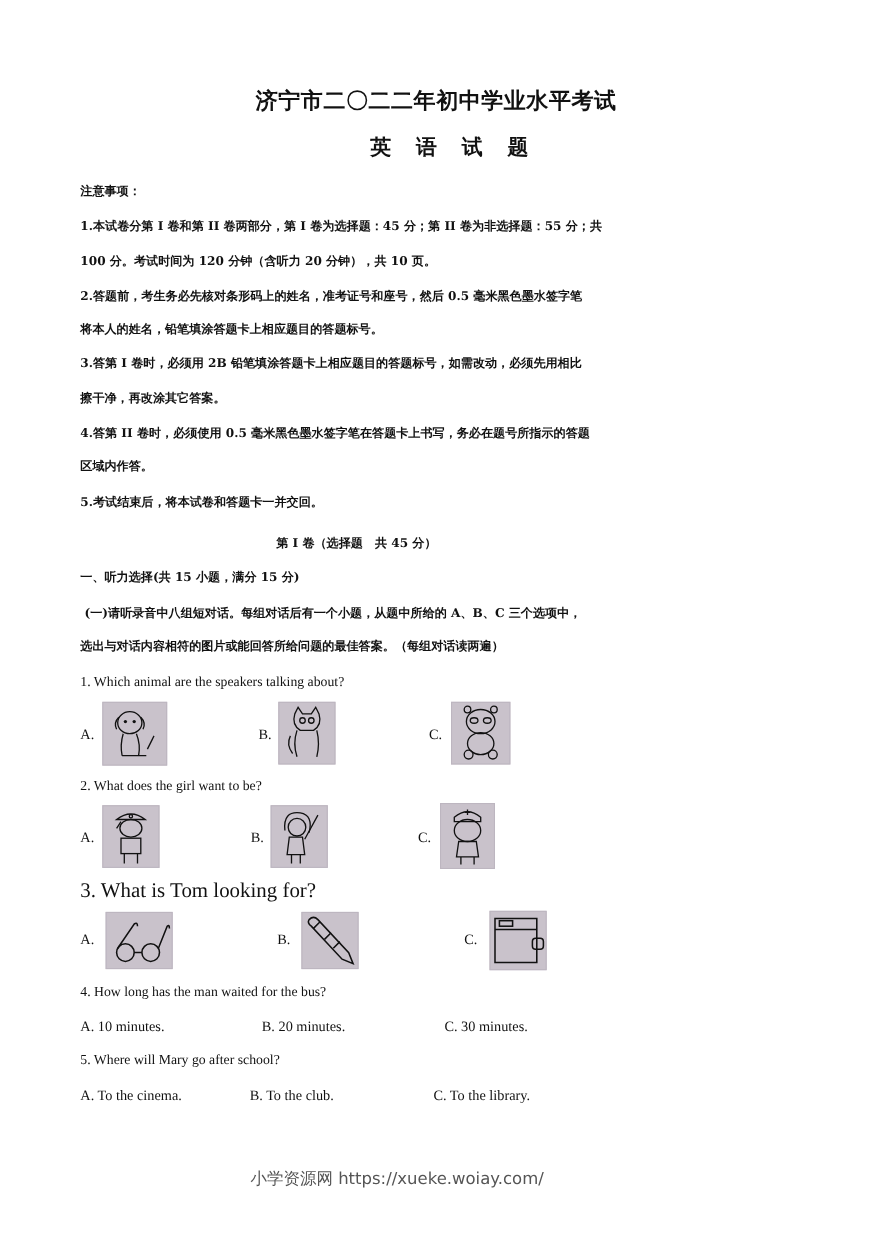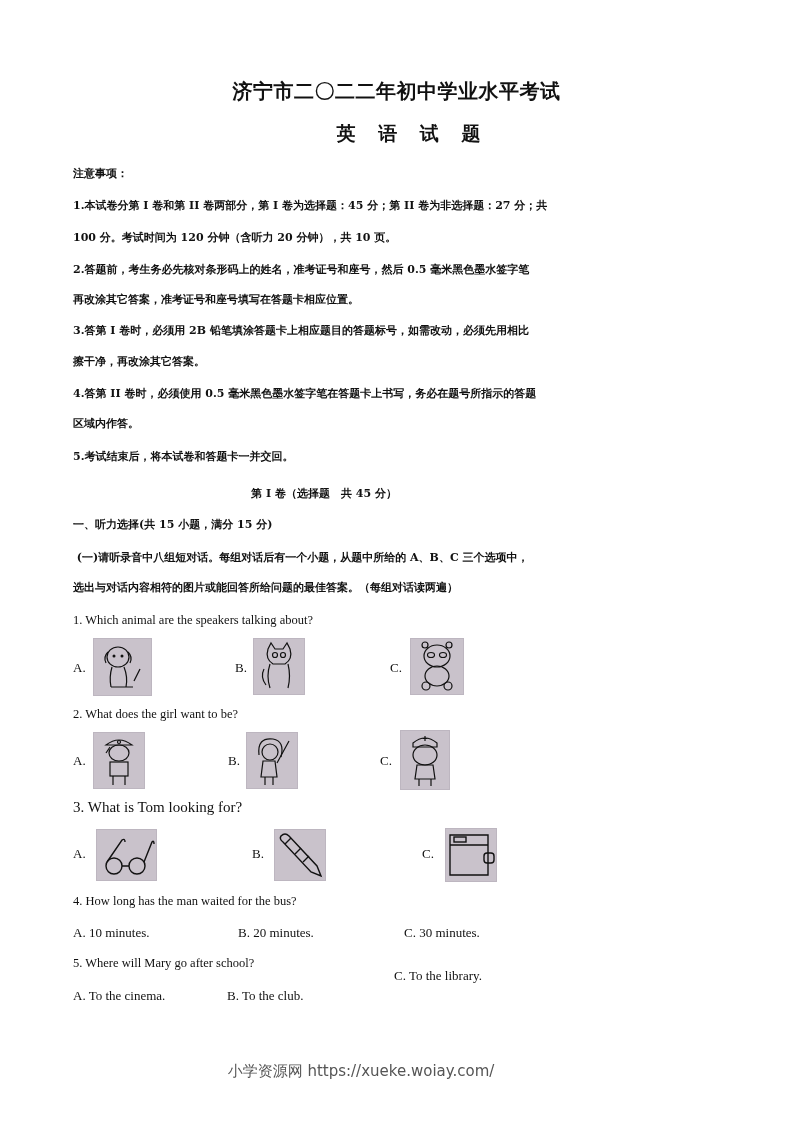--- a/index.html
+++ b/index.html
@@ -19,24 +19,24 @@
   .footer { left: 0; width: 722px; text-align: center; font-size: 15px; color: #555;
             font-family: "DejaVu Sans", "Liberation Sans", sans-serif; }
 </style>
 </head>
 <body>
 
 <div class="abs title" style="top:78px;">济宁市二〇二二年初中学业水平考试</div>
 <div class="abs subtitle" style="top:121px;">英 语 试 题</div>
 
 <div class="abs bold note" style="top:166px;">注意事项：</div>
-<div class="abs bold note" style="top:198px;">1.本试卷分第 I 卷和第 II 卷两部分，第 I 卷为选择题：45 分；第 II 卷为非选择题：27 分；共</div>
+<div class="abs bold note" style="top:198px;">1.本试卷分第 I 卷和第 II 卷两部分，第 I 卷为选择题：45 分；第 II 卷为非选择题：55 分；共</div>
 <div class="abs bold note" style="top:230px;">100 分。考试时间为 120 分钟（含听力 20 分钟），共 10 页。</div>
 <div class="abs bold note" style="top:262px;">2.答题前，考生务必先核对条形码上的姓名，准考证号和座号，然后 0.5 毫米黑色墨水签字笔</div>
-<div class="abs bold note" style="top:292px;">再改涂其它答案，准考证号和座号填写在答题卡相应位置。</div>
+<div class="abs bold note" style="top:292px;">将本人的姓名，铅笔填涂答题卡上相应题目的答题标号。</div>
 <div class="abs bold note" style="top:323px;">3.答第 I 卷时，必须用 2B 铅笔填涂答题卡上相应题目的答题标号，如需改动，必须先用相比</div>
 <div class="abs bold note" style="top:354px;">擦干净，再改涂其它答案。</div>
 <div class="abs bold note" style="top:386px;">4.答第 II 卷时，必须使用 0.5 毫米黑色墨水签字笔在答题卡上书写，务必在题号所指示的答题</div>
 <div class="abs bold note" style="top:416px;">区域内作答。</div>
 <div class="abs bold note" style="top:449px;">5.考试结束后，将本试卷和答题卡一并交回。</div>
 
 <div class="abs bold" style="top:486px; left:0; width:648px; text-align:center;">第 I 卷（选择题　共 45 分）</div>
 <div class="abs bold note" style="top:517px;">一、听力选择(共 15 小题，满分 15 分)</div>
 <div class="abs bold note" style="top:550px; white-space:pre;"> (一)请听录音中八组短对话。每组对话后有一个小题，从题中所给的 A、B、C 三个选项中，</div>
 <div class="abs bold note" style="top:580px;">选出与对话内容相符的图片或能回答所给问题的最佳答案。（每组对话读两遍）</div>
@@ -112,21 +112,21 @@
   <svg viewBox="0 0 48 58">
     <g fill="none" stroke="#111" stroke-width="1.2">
       <path d="M12 12 q12 -10 24 0 v4 h-24 z"></path>
         <path d="M24 5 v5 M21.5 7.5 h5"></path>
       <ellipse cx="24" cy="24" rx="12" ry="10"></ellipse>
       <path d="M16 34 l-2 14 h20 l-2 -14 z M18 48 v7 M30 48 v7"></path>
     </g>
   </svg>
 </div>
 
-<div class="abs q" style="top:799px; left:73px; font-size:15px;">3. What is Tom looking for?</div>
+<div class="abs q" style="top:799px; left:73px; font-size:19px;">3. What is Tom looking for?</div>
 <div class="abs opt" style="top:846px; left:73px;">A.</div>
 <div class="abs pic" style="top:829px; left:96px; width:59px; height:50px;">
   <svg viewBox="0 0 59 50">
     <g fill="none" stroke="#111" stroke-width="1.4">
       <circle cx="17" cy="36" r="8"></circle>
         <circle cx="40" cy="36" r="8"></circle>
       <path d="M25 36 h7 M10 32 l15 -22 q3 -2 3 2 M47 32 l8 -20 q2 -2 2 2"></path>
     </g>
   </svg>
 </div>
@@ -151,15 +151,15 @@
 </div>
 
 <div class="abs q" style="top:894px; left:73px;">4. How long has the man waited for the bus?</div>
 <div class="abs opt" style="top:925px; left:73px;">A. 10 minutes.</div>
 <div class="abs opt" style="top:925px; left:238px;">B. 20 minutes.</div>
 <div class="abs opt" style="top:925px; left:404px;">C. 30 minutes.</div>
 
 <div class="abs q" style="top:956px; left:73px;">5. Where will Mary go after school?</div>
 <div class="abs opt" style="top:988px; left:73px;">A. To the cinema.</div>
 <div class="abs opt" style="top:988px; left:227px;">B. To the club.</div>
-<div class="abs opt" style="top:968px; left:394px;">C. To the library.</div>
+<div class="abs opt" style="top:988px; left:394px;">C. To the library.</div>
 
 <div class="abs footer" style="top:1062px;">小学资源网 https://xueke.woiay.com/</div>
 
 </body></html>

